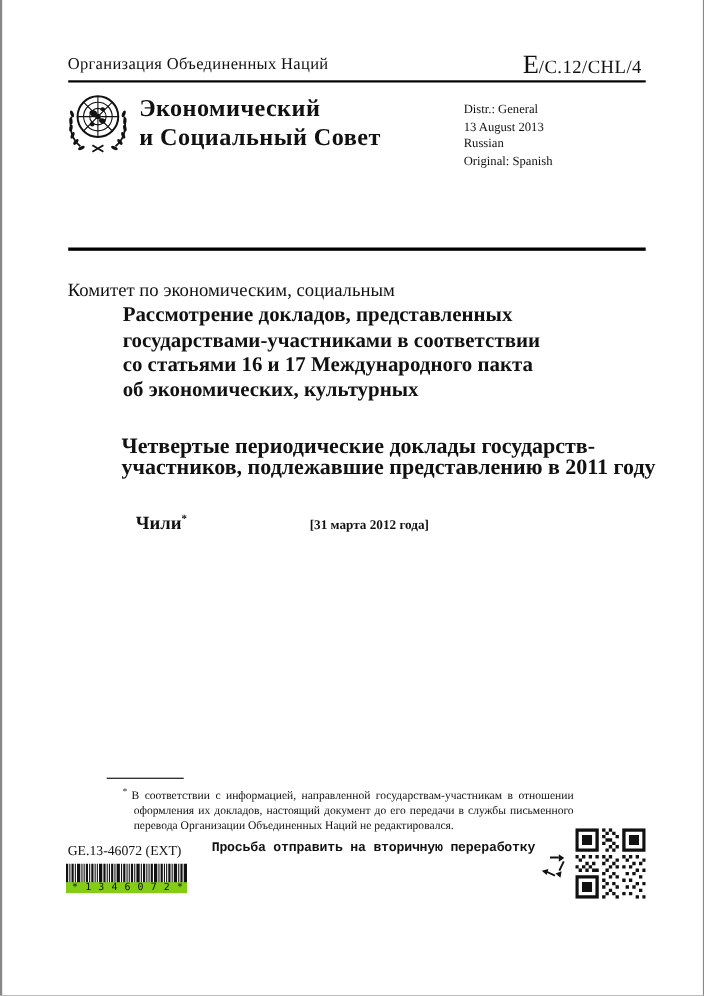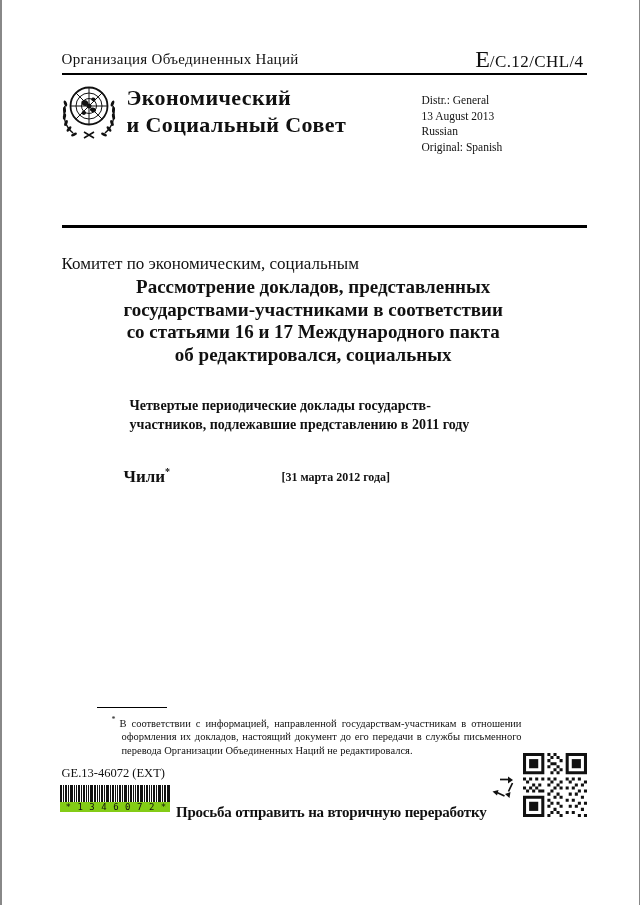--- a/index.html
+++ b/index.html
@@ -31,26 +31,26 @@
   .distr-block {
     position: absolute; left: 420px; top: 93px;
     font-size: 11.5px; line-height: 15.5px;
   }
   .rule-2 { position: absolute; left: 60px; top: 225px; width: 525px; height: 3px; background: #000; }
   .committee {
     position: absolute; left: 60px; top: 236px;
     font-size: 17px; font-weight: normal; line-height: 16px; margin-top: 20px;
   }
   .doc-title {
-    position: absolute; left: 122px; top: 276px;
-    font-size: 19px; font-weight: bold; line-height: 22.5px; text-align: center;
+    position: absolute; left: 110px; top: 276px;
+    font-size: 19px; font-weight: bold; line-height: 22.5px;
   }
   .doc-subtitle {
-    position: absolute; left: 128px; top: 397px;
-    font-size: 14px; font-weight: bold; line-height: 18.5px;
+    position: absolute; left: 109px; top: 397px;
+    font-size: 20px; font-weight: bold; line-height: 18.5px;
   }
   .country {
     position: absolute; left: 122px; top: 434px;
     font-size: 17px; font-weight: bold; margin-top: 32px;
   }
   .country sup { font-size: 10px; vertical-align: super; }
   .date-received {
     position: absolute; left: 280px; top: 470px; width: 236px;
     text-align: left; font-size: 12px; font-weight: bold;
   }
@@ -63,23 +63,23 @@
   .footnote sup { font-size: 8px; margin-right: 4px; }
   .ge-number { position: absolute; left: 60px; top: 766px; font-size: 12.5px; }
   .barcode-wrap { position: absolute; left: 58px; top: 785px; width: 110px; }
   .barcode-bars { display: block; width: 110px; height: 21px; }
   .barcode-text {
     margin-top: -4px; position: relative; background: #84cc16;
     font-family: "DejaVu Sans Mono", monospace; font-size: 9px;
     letter-spacing: 6.5px; text-align: center; padding-left: 6px;
   }
   .recycle-text {
-    position: absolute; right: 152px; top: 804px;
-    font-family: Liberation Serif, serif;
-    font-size: 15px; font-weight: bold; white-space: nowrap; letter-spacing: -0.2px;
+    position: absolute; right: 152px; top: 764px;
+    font-family: Liberation Mono, monospace;
+    font-size: 12px; font-weight: bold; white-space: nowrap; letter-spacing: -0.2px;
   }
   .recycle-icon { position: absolute; left: 489px; top: 775px; width: 26px; height: 25px; }
   .qr-code { position: absolute; left: 521px; top: 753px; width: 64px; height: 64px; }
 </style>
 </head>
 <body>
 
 <div class="page">
 
   <div class="org-line">Организация Объединенных Наций</div>
@@ -138,21 +138,21 @@
   <div class="rule-2"></div>
 
   <div class="committee">
     <div>Комитет по экономическим, социальным</div>
   </div>
 
   <div class="doc-title">
     <div>Рассмотрение докладов, представленных</div>
     <div>государствами-участниками в соответствии</div>
     <div>со статьями 16 и 17 Международного пакта</div>
-    <div>об редактировался, социальных</div>
+    <div>об экономических, культурных</div>
   </div>
 
   <div class="doc-subtitle">
     <div>Четвертые периодические доклады государств-</div>
     <div>участников, подлежавшие представлению в 2011 году</div>
   </div>
 
   <div class="country">
     <span>Чили</span><sup>*</sup>
   </div>

